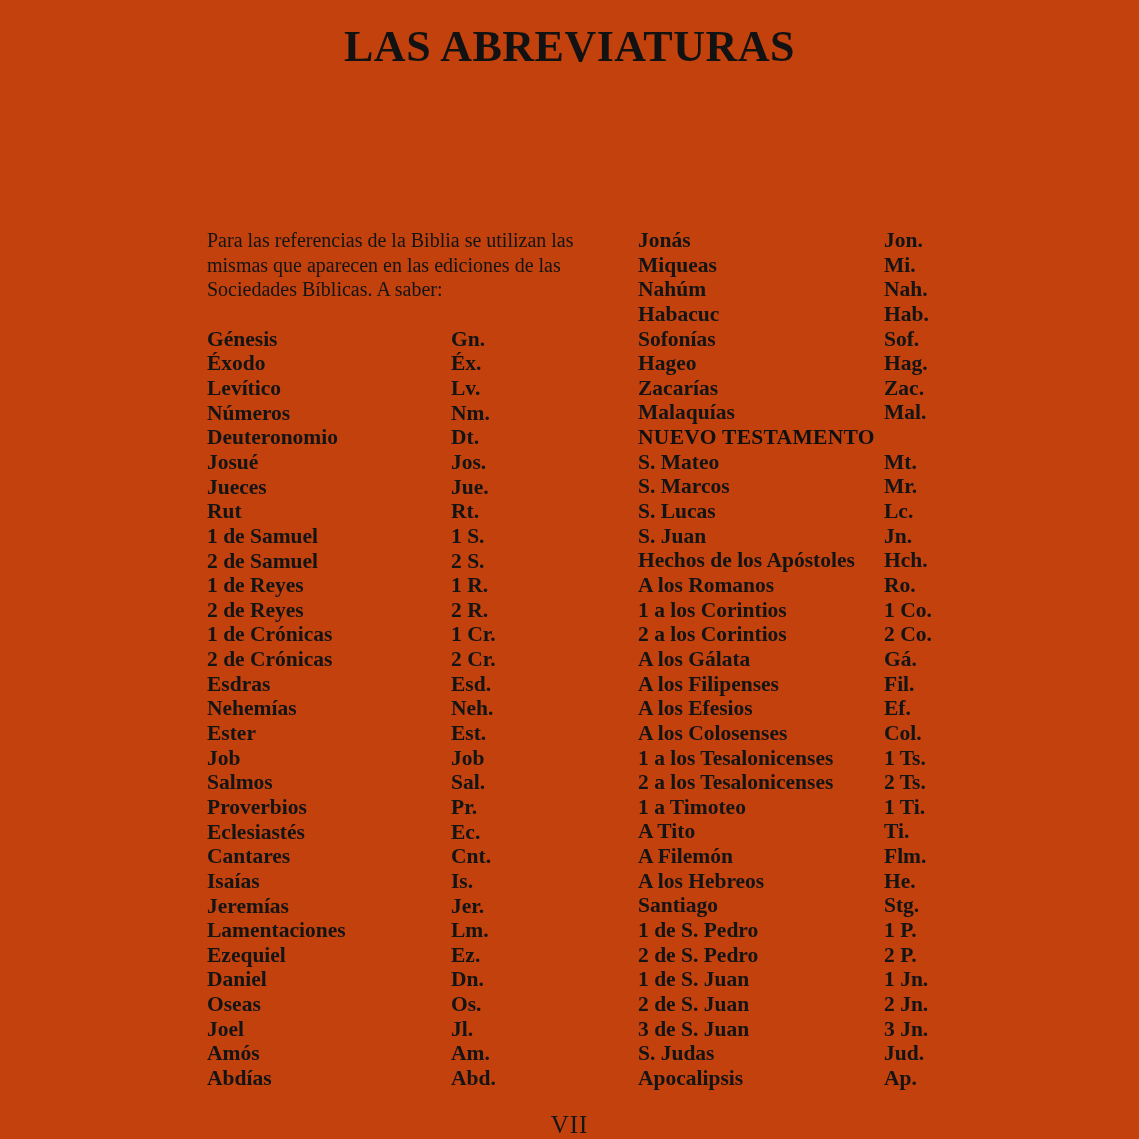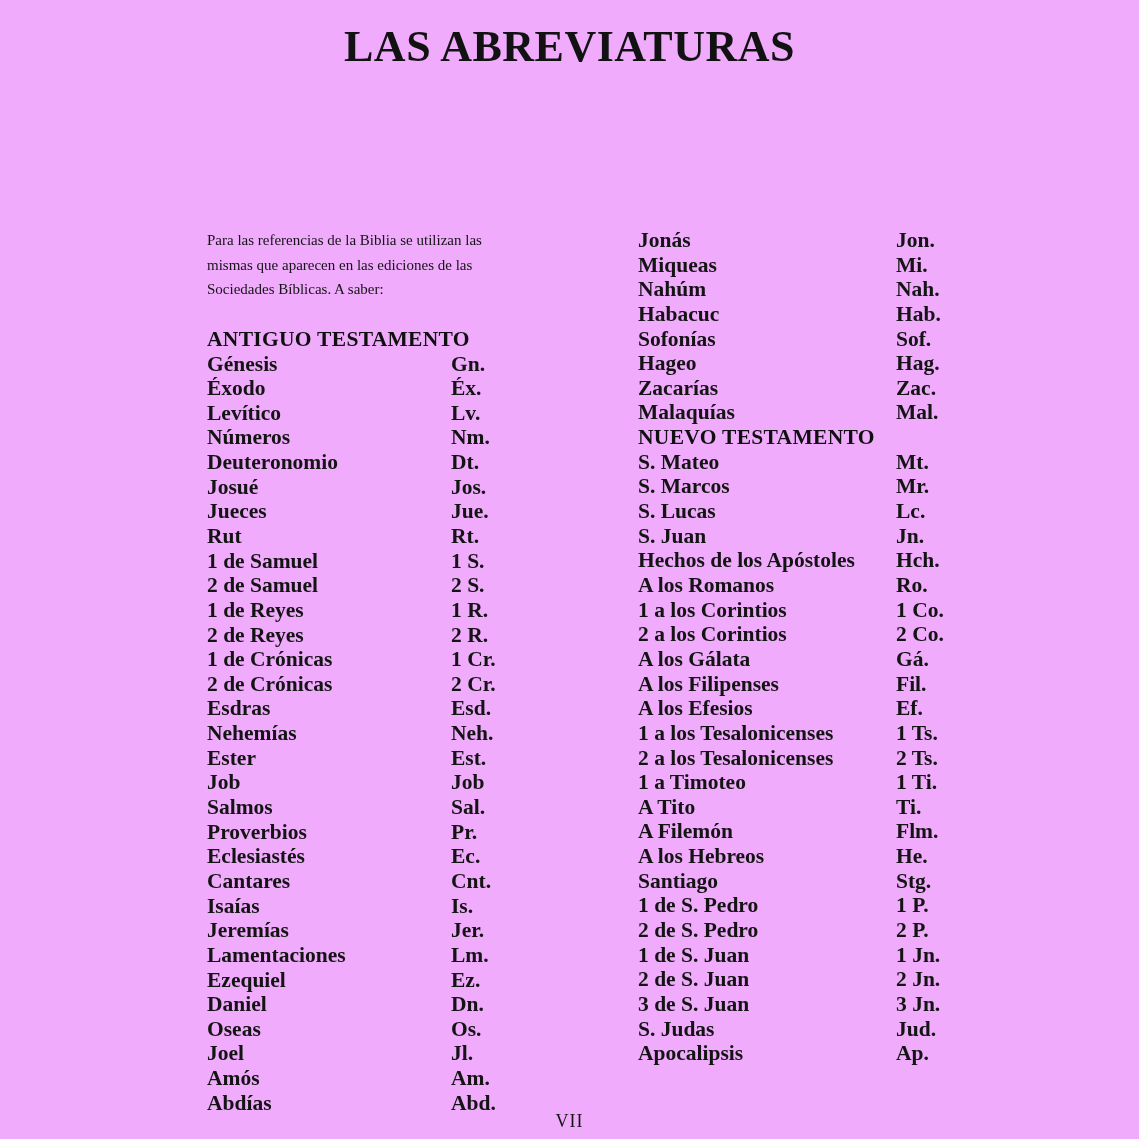--- a/index.html
+++ b/index.html
@@ -12,21 +12,21 @@
     height: 1139px;
     position: relative;
     font-family: "Liberation Serif", "DejaVu Serif", serif;
     color: #111111;
     overflow: hidden;
   }
 
   .page {
     position: absolute;
     inset: 0;
-    background: #f0abfc;
+    background: #c2410c;
   }
 
   
   .page-title {
     position: absolute;
     top: -8px;
     left: 0;
     width: 1139px;
     text-align: center;
     font-size: 44px;
@@ -38,21 +38,21 @@
 
   
   .column {
     position: absolute;
     top: 228px;
   }
   .column-left  { left: 207px; width: 400px; }
   .column-right { left: 638px; width: 400px; }
 
   .intro {
-    font-size: 15px;
+    font-size: 20px;
     line-height: 24.7px;
     width: 392px;
     color: #141414;
     margin: 0 0 0 0;
   }
   .intro div { white-space: nowrap; }
 
   .section-heading {
     font-size: 21.5px;
     font-weight: bold;
@@ -82,31 +82,30 @@
   .book-name {
     display: inline-block;
   }
   .book-abbr {
     position: absolute;
     left: 244px;
     top: 0;
   }
   .column-right .book-abbr {
     left: 246px;
-    margin-left: 12px;
   }
 
   
   .folio {
     position: absolute;
     top: 1111px;
     left: 0;
     width: 1139px;
     text-align: center;
-    font-size: 18px;
+    font-size: 25px;
     letter-spacing: 1px;
     color: #161616;
   }
 </style>
 </head>
 <body>
 
 <div class="page">
 
   <h1 class="page-title">LAS ABREVIATURAS</h1>
@@ -114,21 +113,20 @@
   <div class="column column-left">
 
     <div class="intro">
       <div>Para las referencias de la Biblia se utilizan las</div>
       <div>mismas que aparecen en las ediciones de las</div>
       <div>Sociedades Bíblicas. A saber:</div>
     </div>
 
     <div class="spacer-before-heading"></div>
 
-    <h2 class="section-heading">ANTIGUO TESTAMENTO</h2>
 
     <ul class="abbrev-list" id="ot-left-list">
         <li class="abbrev-row"><span class="book-name">Génesis</span><span class="book-abbr">Gn.</span></li>
         <li class="abbrev-row"><span class="book-name">Éxodo</span><span class="book-abbr">Éx.</span></li>
         <li class="abbrev-row"><span class="book-name">Levítico</span><span class="book-abbr">Lv.</span></li>
         <li class="abbrev-row"><span class="book-name">Números</span><span class="book-abbr">Nm.</span></li>
         <li class="abbrev-row"><span class="book-name">Deuteronomio</span><span class="book-abbr">Dt.</span></li>
         <li class="abbrev-row"><span class="book-name">Josué</span><span class="book-abbr">Jos.</span></li>
         <li class="abbrev-row"><span class="book-name">Jueces</span><span class="book-abbr">Jue.</span></li>
         <li class="abbrev-row"><span class="book-name">Rut</span><span class="book-abbr">Rt.</span></li>
@@ -179,20 +177,21 @@
         <li class="abbrev-row"><span class="book-name">S. Marcos</span><span class="book-abbr">Mr.</span></li>
         <li class="abbrev-row"><span class="book-name">S. Lucas</span><span class="book-abbr">Lc.</span></li>
         <li class="abbrev-row"><span class="book-name">S. Juan</span><span class="book-abbr">Jn.</span></li>
         <li class="abbrev-row"><span class="book-name">Hechos de los Apóstoles</span><span class="book-abbr">Hch.</span></li>
         <li class="abbrev-row"><span class="book-name">A los Romanos</span><span class="book-abbr">Ro.</span></li>
         <li class="abbrev-row"><span class="book-name">1 a los Corintios</span><span class="book-abbr">1 Co.</span></li>
         <li class="abbrev-row"><span class="book-name">2 a los Corintios</span><span class="book-abbr">2 Co.</span></li>
         <li class="abbrev-row"><span class="book-name">A los Gálata</span><span class="book-abbr">Gá.</span></li>
         <li class="abbrev-row"><span class="book-name">A los Filipenses</span><span class="book-abbr">Fil.</span></li>
         <li class="abbrev-row"><span class="book-name">A los Efesios</span><span class="book-abbr">Ef.</span></li>
+        <li class="abbrev-row"><span class="book-name">A los Colosenses</span><span class="book-abbr">Col.</span></li>
         <li class="abbrev-row"><span class="book-name">1 a los Tesalonicenses</span><span class="book-abbr">1 Ts.</span></li>
         <li class="abbrev-row"><span class="book-name">2 a los Tesalonicenses</span><span class="book-abbr">2 Ts.</span></li>
         <li class="abbrev-row"><span class="book-name">1 a Timoteo</span><span class="book-abbr">1 Ti.</span></li>
         <li class="abbrev-row"><span class="book-name">A Tito</span><span class="book-abbr">Ti.</span></li>
         <li class="abbrev-row"><span class="book-name">A Filemón</span><span class="book-abbr">Flm.</span></li>
         <li class="abbrev-row"><span class="book-name">A los Hebreos</span><span class="book-abbr">He.</span></li>
         <li class="abbrev-row"><span class="book-name">Santiago</span><span class="book-abbr">Stg.</span></li>
         <li class="abbrev-row"><span class="book-name">1 de S. Pedro</span><span class="book-abbr">1 P.</span></li>
         <li class="abbrev-row"><span class="book-name">2 de S. Pedro</span><span class="book-abbr">2 P.</span></li>
         <li class="abbrev-row"><span class="book-name">1 de S. Juan</span><span class="book-abbr">1 Jn.</span></li>

